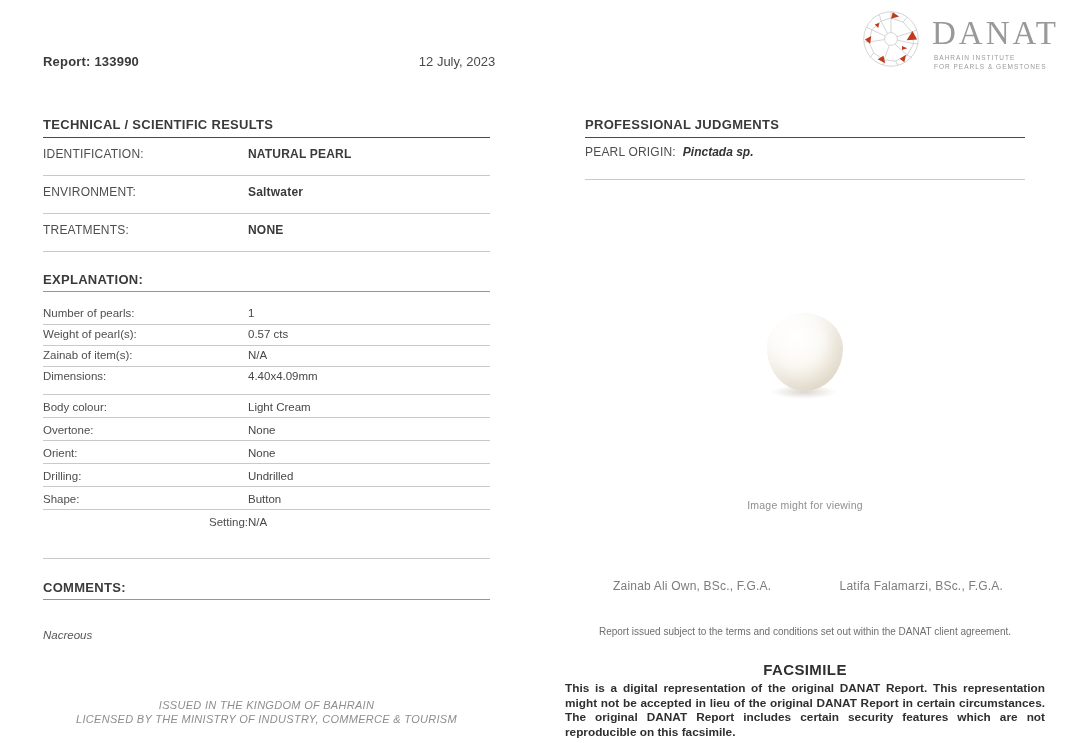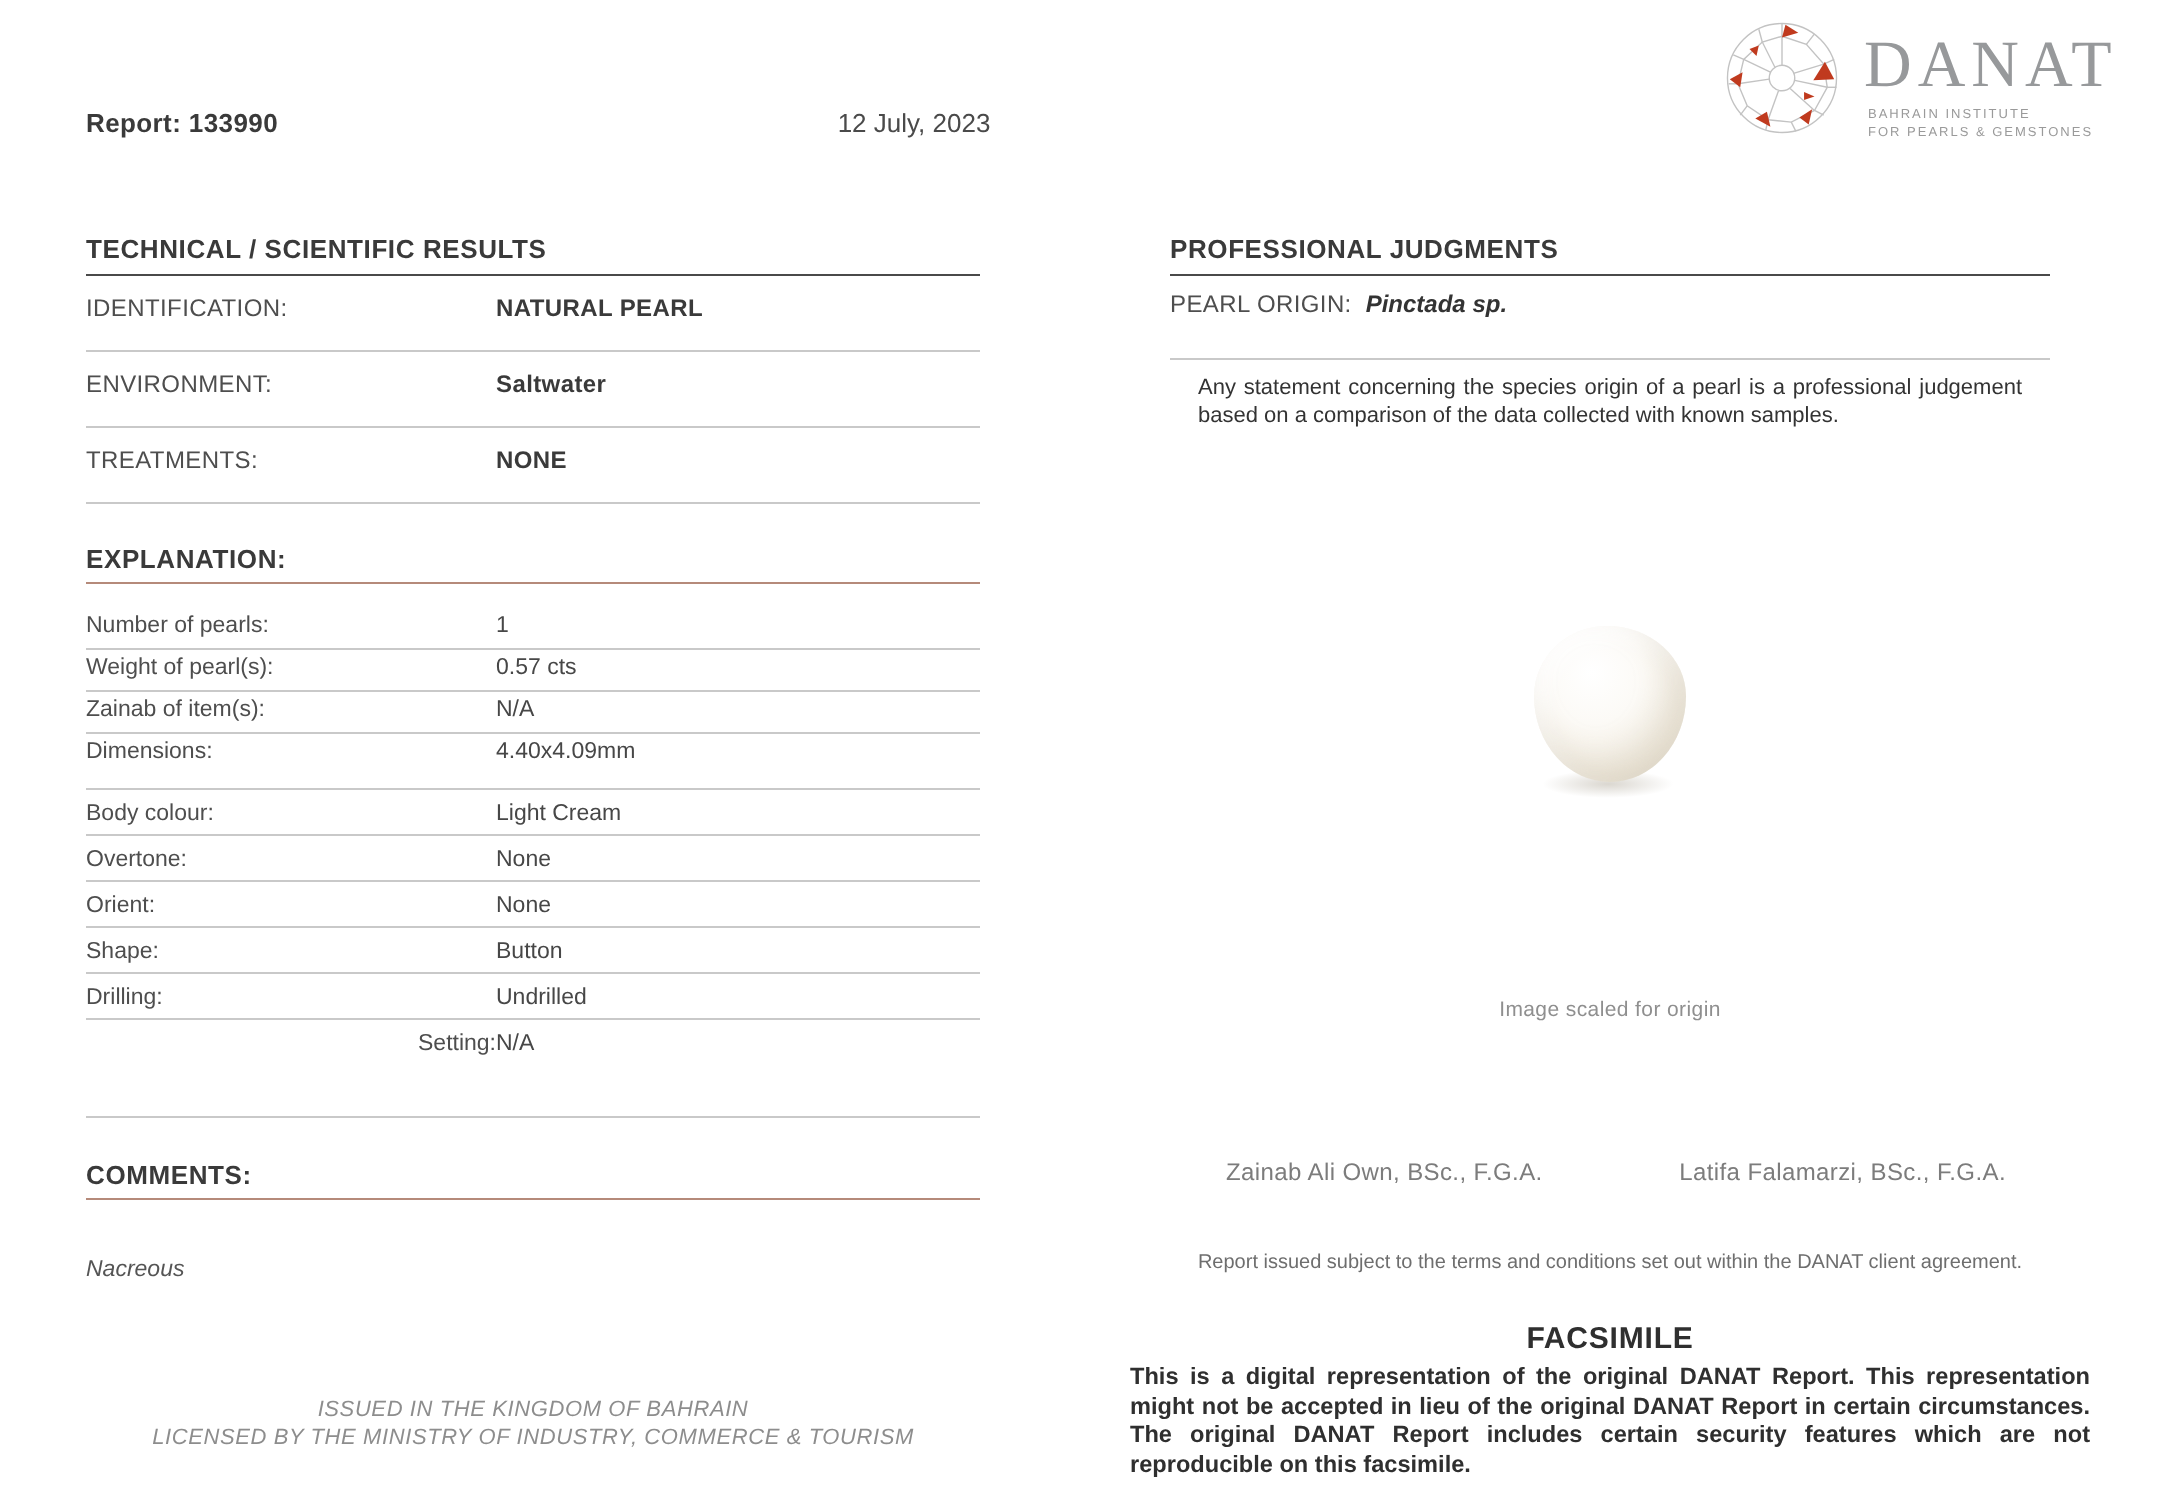--- a/index.html
+++ b/index.html
@@ -179,53 +179,52 @@
     </div>
     <div class="detail-row">
       <span class="lbl">Overtone:</span>
       <span class="val">None</span>
     </div>
     <div class="detail-row">
       <span class="lbl">Orient:</span>
       <span class="val">None</span>
     </div>
     <div class="detail-row">
+      <span class="lbl">Drilling:</span>
+      <span class="val">Undrilled</span>
+    </div>
+    <div class="detail-row">
       <span class="lbl">Shape:</span>
       <span class="val">Button</span>
-    </div>
-    <div class="detail-row">
-      <span class="lbl">Drilling:</span>
-      <span class="val">Undrilled</span>
     </div>
     <div class="detail-row pad-xl">
       <span class="lbl">Setting:</span>
       <span class="val">N/A</span>
     </div>
   </div>
 
   <div class="sub-title comments-title">COMMENTS:</div>
   <div class="comments-body">Nacreous</div>
 </div>
 
 <div class="abs col-right">
 
   <div class="sec-title">PROFESSIONAL JUDGMENTS</div>
 
   <div class="origin-row">
     <span class="lbl">PEARL ORIGIN:</span>
     <span class="val">Pinctada sp.</span>
   </div>
-  <div class="origin-note">Any statement concerning the species origin of a pearl is a professional judgement based on a comparison of the data collected with known samples.</div>
 
   <div class="pearl-wrap">
     <div class="pearl-shadow"></div>
     <div class="pearl"></div>
   </div>
 
-  <div class="img-caption">Image scaled for origin</div>
+  <div class="img-caption">Image might for viewing</div>
 
   <div class="signatures">
     <span>Zainab Ali Own, BSc., F.G.A.</span>
     <span>Latifa Falamarzi, BSc., F.G.A.</span>
   </div>
 
   <div class="terms">Report issued subject to the terms and conditions set out within the DANAT client agreement.</div>
 </div>
 
 <div class="abs facsimile">

